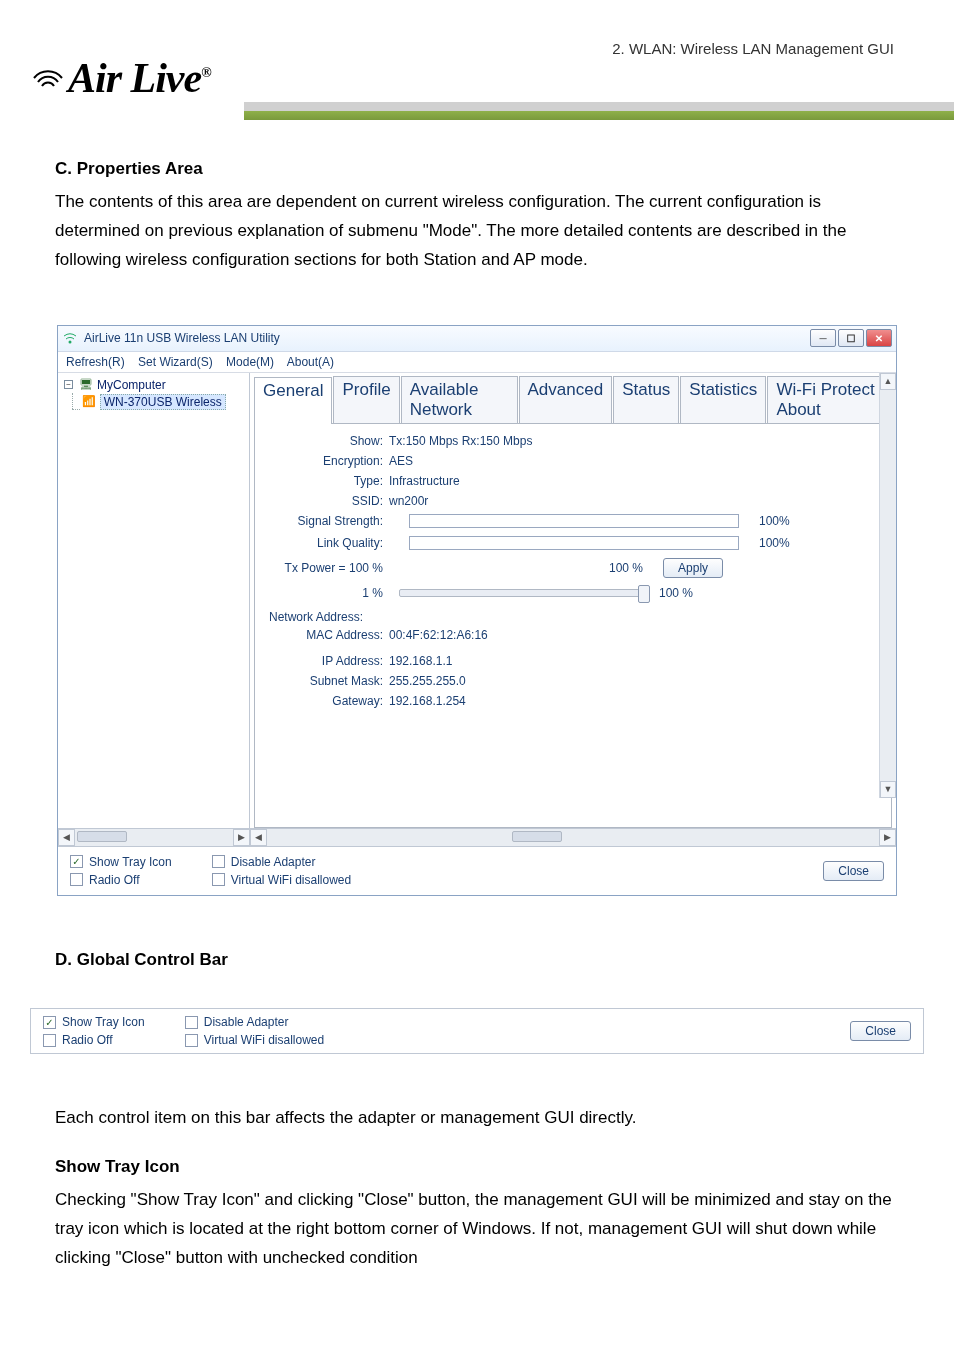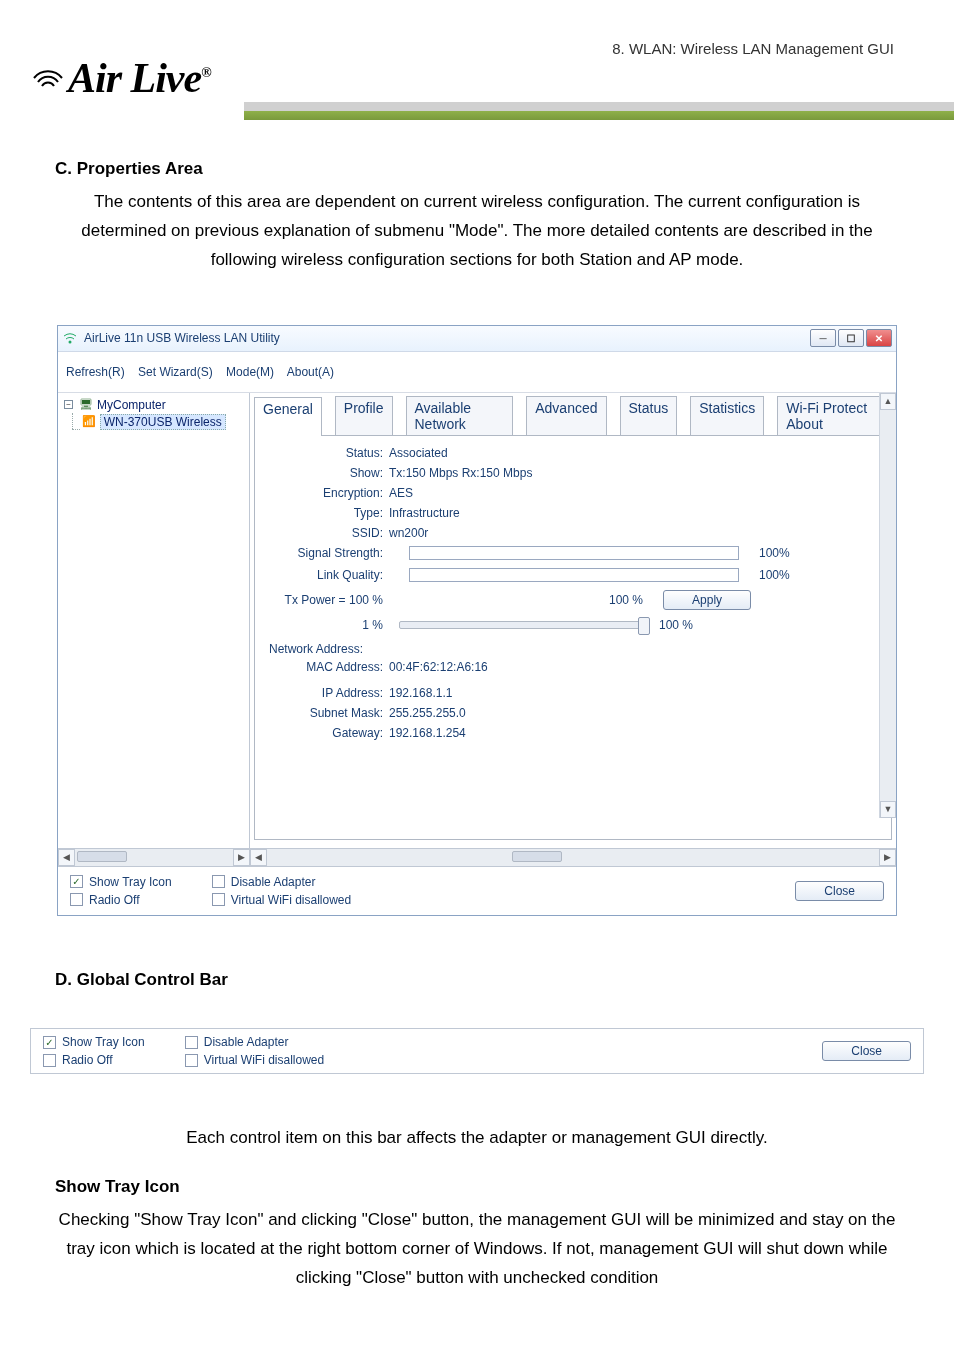--- a/index.html
+++ b/index.html
@@ -51,21 +51,21 @@
   .content {
     padding: 20px 55px;
     font-size: 17px;
     line-height: 1.7;
   }
   .content h3 {
     font-size: 17px;
     font-weight: bold;
     margin-bottom: 4px;
   }
-  .content p { margin-bottom: 20px; text-align: center; }
+  .content p { margin-bottom: 20px; }
 
   .window {
     margin: 10px auto 30px auto;
     width: 840px;
     border: 1px solid #8aa3c4;
     background: #fff;
     font-size: 12px;
     color: #0a246a;
   }
   .titlebar {
@@ -88,21 +88,21 @@
     width: 26px; height: 18px;
     border: 1px solid #7a8ca8;
     border-radius: 2px;
     display: flex; align-items: center; justify-content: center;
     font-size: 10px; font-weight: bold;
     background: linear-gradient(to bottom, #fefefe, #e0e8f4);
     color: #333;
   }
   .win-btn.close { background: linear-gradient(to bottom, #f08e8e, #d94444); color: #fff; }
   .menubar {
-    padding: 13px 8px;
+    padding: 3px 8px;
     font-size: 12px;
     color: #1b3f72;
     border-bottom: 1px solid #d7dce5;
   }
   .menubar span { margin-right: 10px; }
   .body-split {
     display: flex;
     height: 455px;
   }
   .tree-pane {
@@ -115,23 +115,23 @@
   }
   .tree-row { display: flex; align-items: center; padding: 1px 2px; gap: 4px; }
   .tree-indent { padding-left: 20px; }
   .tree-row .sel { background: #d6e7ff; border: 1px dotted #8aa; padding: 0 3px; }
   .tree-toggle { display:inline-block; width:9px; height:9px; border:1px solid #7a8c9e; font-size:8px; line-height:7px; text-align:center; color:#333; margin-right:2px;}
   .tree-dotted { position:absolute; border-left:1px dotted #9aa; height:16px; left:14px; top:20px; }
   .tree-dotted2 { position:absolute; border-top:1px dotted #9aa; width:8px; left:14px; top:36px; }
   .form-pane { flex:1; padding: 0; position: relative; }
   .tabs {
     display: flex;
-    gap: 13px;
+    gap: 1px;
     padding: 3px 4px 0 4px;
-    font-size: 14px;
+    font-size: 17px;
   }
   .tab {
     border: 1px solid #b0b8c4;
     border-bottom: none;
     padding: 3px 8px;
     background: #f4f6fa;
     color: #1b3f72;
   }
   .tab.active { background: #fff; position: relative; top: 1px; }
   .tab-body {
@@ -165,21 +165,21 @@
   }
   .slider-thumb {
     position:absolute; top:-5px;
     width:12px; height:18px;
     background:#f1f4f9; border:1px solid #8a98b0;
     border-radius:2px;
   }
   .apply-btn, .close-btn {
     border:1px solid #7a8ca8;
     background: linear-gradient(to bottom,#fefefe,#e4ecf6);
-    padding: 2px 28px;
+    padding: 2px 14px;
     font-size:12px;
     color:#1b3f72;
     border-radius:3px;
   }
   .section-label { color:#1b3f72; font-size:12px; margin: 8px 0 4px 0; }
   .scroll-v {
     position:absolute; right:0; top:0; bottom:30px; width:17px;
     background:#e9edf2; border-left:1px solid #cfd6e0;
     display:flex; flex-direction:column; justify-content:space-between;
   }
@@ -233,21 +233,21 @@
 <div class="header">
   <div class="logo">
     <span class="logo-wifi">
       <svg width="36" height="30" viewBox="0 0 36 30">
         <path d="M4 14 A18 18 0 0 1 32 14" stroke="#000" stroke-width="2" fill="none"></path>
         <path d="M8 18 A12 12 0 0 1 28 18" stroke="#000" stroke-width="2" fill="none"></path>
         <path d="M12 22 A7 7 0 0 1 24 22" stroke="#000" stroke-width="2" fill="none"></path>
       </svg>
     </span><span>A</span><span>ir Live</span><span style="font-size:14px; vertical-align:super; font-style:normal;">®</span>
   </div>
-  <div class="breadcrumb">8.  WLAN:  Wireless  LAN  Management  GUI</div>
+  <div class="breadcrumb">2.  WLAN:  Wireless  LAN  Management  GUI</div>
   <div class="header-bar">
     <div class="gray"></div>
     <div class="green"></div>
   </div>
 </div>
 
 <div class="content">
   <h3>C. Properties Area</h3>
   <p>The contents of this area are dependent on current wireless configuration. The current configuration is determined on previous explanation of submenu "Mode". The more detailed contents are described in the following wireless configuration sections for both Station and AP mode.</p>
 </div>
@@ -293,24 +293,20 @@
         <div class="tab active">General</div>
         <div class="tab">Profile</div>
         <div class="tab">Available Network</div>
         <div class="tab">Advanced</div>
         <div class="tab">Status</div>
         <div class="tab">Statistics</div>
         <div class="tab">Wi-Fi Protect About</div>
       </div>
       <div class="tab-body">
         <div class="kv">
-            <span class="lbl">Status:</span>
-            <span class="val">Associated</span>
-          </div>
-        <div class="kv">
             <span class="lbl">Show:</span>
             <span class="val">Tx:150 Mbps Rx:150 Mbps</span>
           </div>
         <div class="kv">
             <span class="lbl">Encryption:</span>
             <span class="val">AES</span>
           </div>
         <div class="kv">
             <span class="lbl">Type:</span>
             <span class="val">Infrastructure</span>

